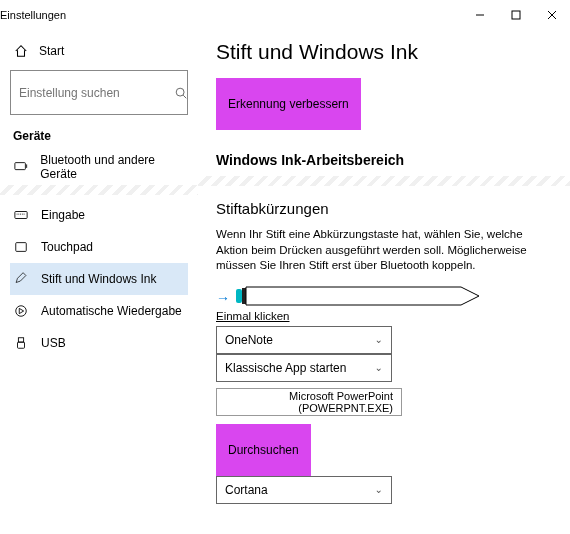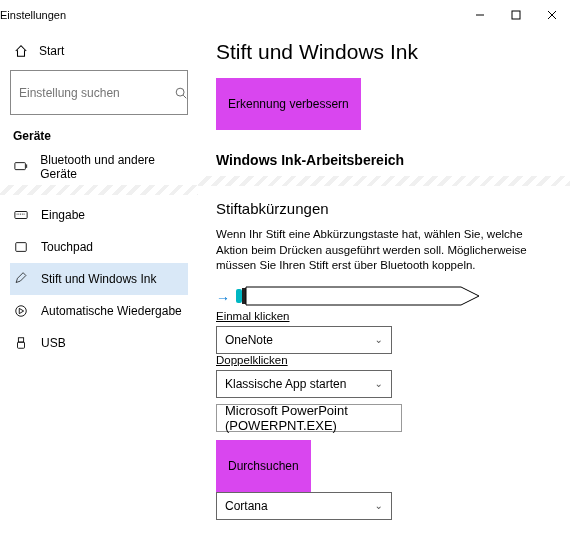--- a/index.html
+++ b/index.html
@@ -163,27 +163,26 @@
           <path d="M10 1 H225 L243 10 L225 19 H10 Z" fill="#fff" stroke="#000" stroke-width="1"></path>
         </svg>
       </div>
 
       <div class="label">Einmal klicken</div>
       <div class="select">
         <span>OneNote</span>
         <span class="chev">⌄</span>
       </div>
 
-      <div class="label">Doppelklicken</div>
       <div class="select">
         <span>Klassische App starten</span>
         <span class="chev">⌄</span>
       </div>
       <div class="select readonly">
-        <span style="font-size:13px;">Microsoft PowerPoint (POWERPNT.EXE)</span>
+        <span style="font-size:11px;text-align:right;">Microsoft PowerPoint (POWERPNT.EXE)</span>
       </div>
       <button class="btn" style="margin-top:8px;text-align:right;">Durchsuchen</button>
 
       <div class="select">
         <span>Cortana</span>
         <span class="chev">⌄</span>
       </div>
 
       
     </div>

